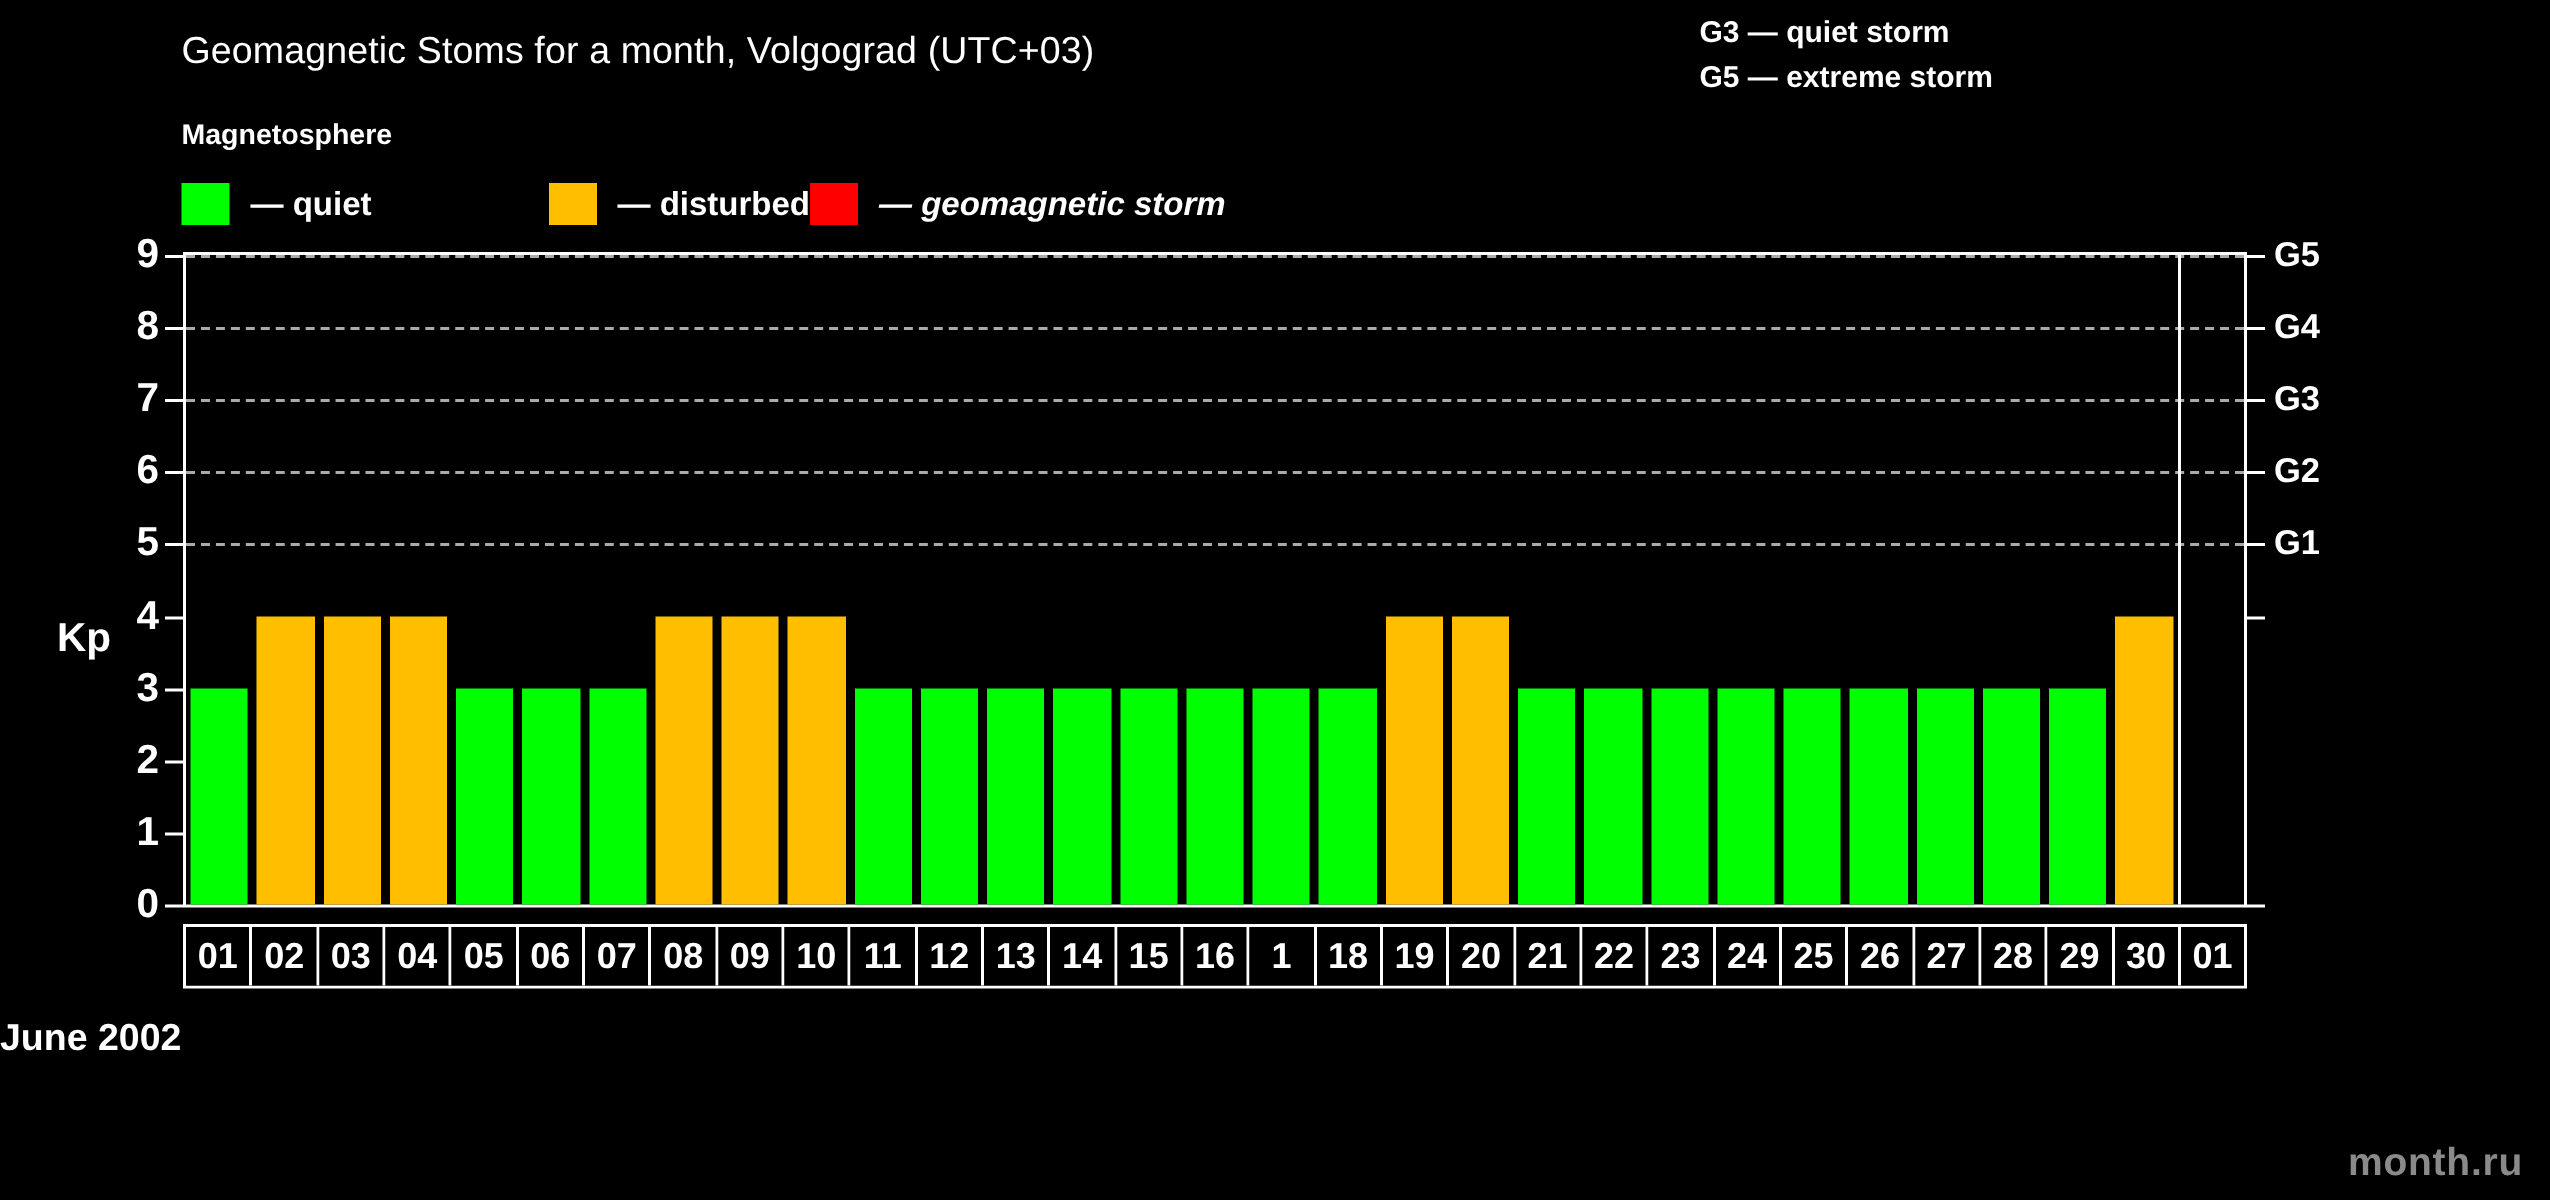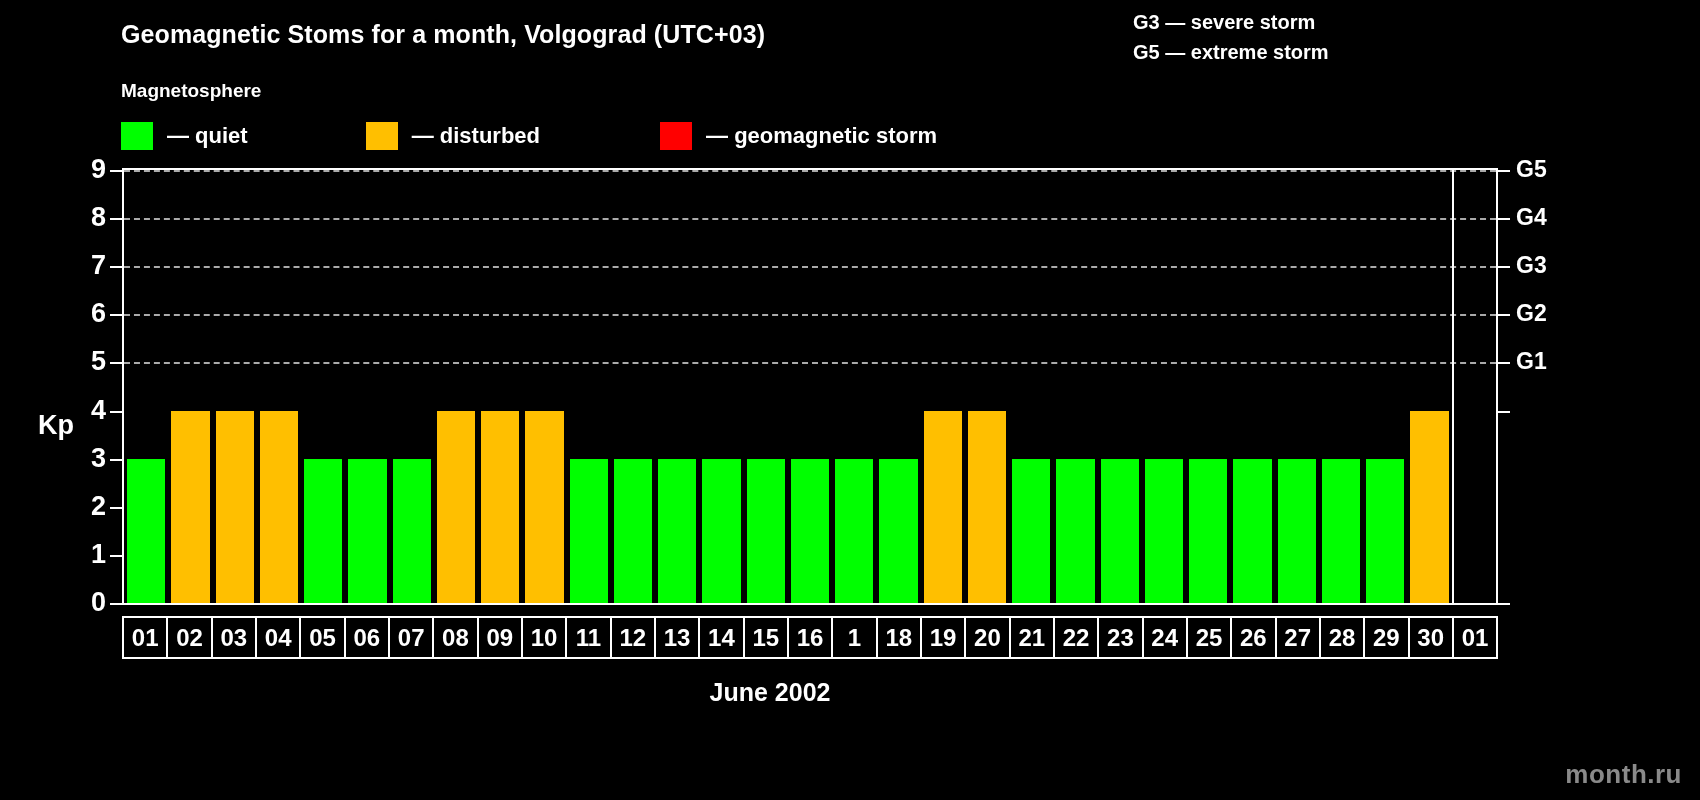--- a/index.html
+++ b/index.html
@@ -4,21 +4,21 @@
 <style>
   html,body{margin:0;padding:0;background:#000;}
   body{
     width:1700px;height:800px;overflow:hidden;position:relative;
     font-family:"Liberation Sans", sans-serif;color:#fff;
   }
 
   
   #chart-title{
     position:absolute;left:121px;top:20px;
-    font-size:25px;font-weight:bold;letter-spacing:.1px;white-space:nowrap;
+    font-size:25px;font-weight:normal;letter-spacing:.1px;white-space:nowrap;
   }
   #legend-heading{
     position:absolute;left:121px;top:80px;
     font-size:19px;font-weight:bold;white-space:nowrap;
   }
 
   
   #magnetosphere-legend{
     position:absolute;left:121px;top:122px;
     display:flex;align-items:center;white-space:nowrap;
@@ -86,21 +86,21 @@
     border:2px solid #ffffff;box-sizing:border-box;display:flex;
   }
   .day-cell{
     flex:1 1 0;border-right:2px solid #ffffff;box-sizing:border-box;
     display:flex;align-items:center;justify-content:center;
     font-size:24px;font-weight:bold;color:#fff;background:#000;
   }
   .day-cell:last-child{border-right:none;}
 
   #xaxis-title{
-    position:absolute;left:0;top:678px;width:1540px;text-align:center;
+    position:absolute;left:0;top:678px;width:1540px;text-align:left;
     font-size:25px;font-weight:bold;
   }
   #watermark{
     position:absolute;right:18px;bottom:10px;
     font-size:26px;font-weight:bold;color:#8a8a8a;letter-spacing:.5px;
   }
 </style>
 </head>
 <body>
 
@@ -109,28 +109,28 @@
 
 <div id="magnetosphere-legend">
     <div class="legend-entry">
       <span class="legend-swatch" style="background: rgb(0, 255, 0);"></span>
       <span class="legend-label">— quiet</span>
     </div>
     <div class="legend-entry" style="margin-left: 118px;">
       <span class="legend-swatch" style="background: rgb(255, 191, 0);"></span>
       <span class="legend-label">— disturbed</span>
     </div>
-    <div class="legend-entry" style="margin-left: 120px;">
+    <div class="legend-entry" style=" font-style: italic;">
       <span class="legend-swatch" style="background: rgb(255, 0, 0);"></span>
       <span class="legend-label">— geomagnetic storm</span>
     </div>
   </div>
 
 <div id="gscale-legend">
-    <div class="gscale-row">G3 — severe storm</div>
+    <div class="gscale-row">G3 — quiet storm</div>
     <div class="gscale-row">G5 — extreme storm</div>
   </div>
 
 <div id="plot-frame">
   <div id="plot-inner">
     <div id="grid-layer">
         <div class="gridline" style="top: 192.444px;"></div>
         <div class="gridline" style="top: 144.333px;"></div>
         <div class="gridline" style="top: 96.2222px;"></div>
         <div class="gridline" style="top: 48.1111px;"></div>

